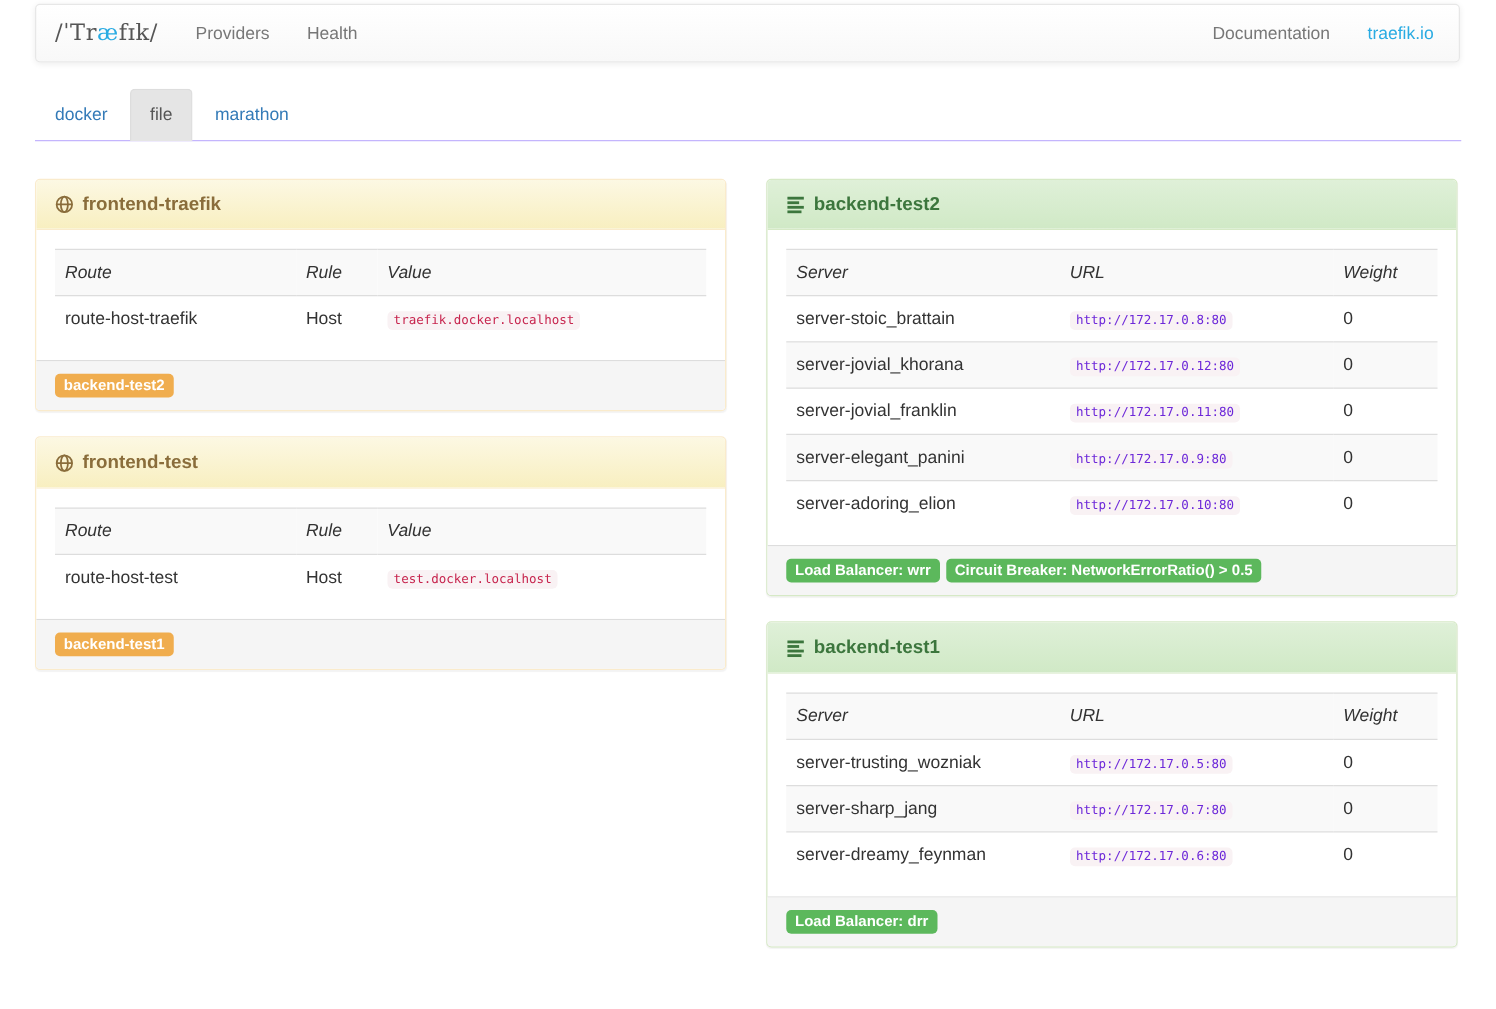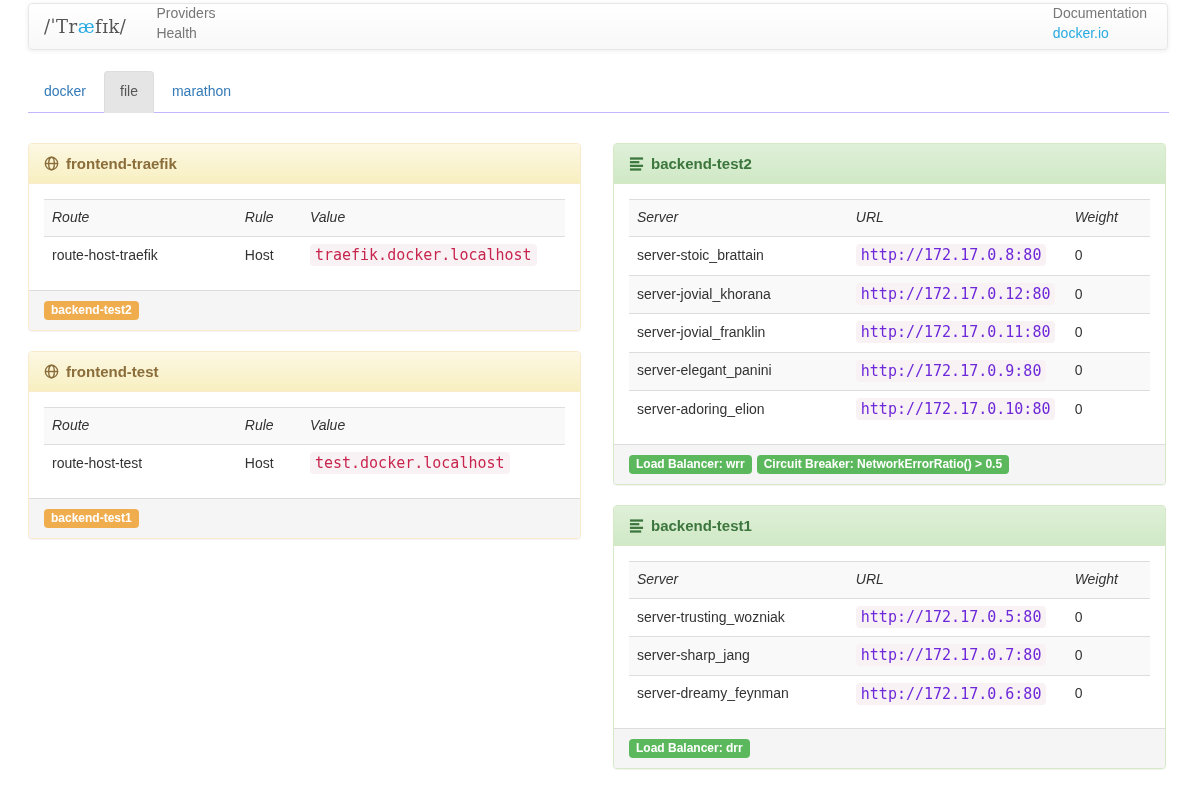--- a/index.html
+++ b/index.html
@@ -22,21 +22,21 @@
     display: flex; align-items: stretch;
   }
   .navbar-brand {
     display: flex; align-items: center;
     padding: 0 15px;
     font-family: "DejaVu Serif", serif;
     font-size: 18px; color: #555; text-decoration: none;
     letter-spacing: .5px;
   }
   .navbar-brand .accent { color: #29abe2; }
-  .navbar-nav { display: flex; list-style: none; flex-direction: column; }
+  .navbar-nav { display: flex; list-style: none; }
   .navbar-nav a {
     display: flex; align-items: center; height: 100%;
     padding: 0 15px; color: #777; text-decoration: none; font-size: 14px;
   }
   .navbar-nav a.accent { color: #29abe2; }
   .navbar-right { margin-left: auto; padding-right: 5px; }
 
   
   .nav-tabs {
     display: flex; list-style: none;
@@ -98,21 +98,21 @@
   table.grid tbody tr:nth-child(even) { background: #f9f9f9; }
   .routes-tbl .c1 { width: 37%; }
   .routes-tbl .c2 { width: 12.5%; }
   .routes-tbl .c3 { width: 50.5%; }
   .servers-tbl .c1 { width: 42%; }
   .servers-tbl .c2 { width: 42%; }
   .servers-tbl .c3 { width: 16%; }
 
   code {
     font-family: "DejaVu Sans Mono", monospace;
-    font-size: 15px; padding: 2px 5px;
+    font-size: 10px; padding: 2px 5px;
     background: #f9f2f4; color: #c7254e; border-radius: 4px;
     white-space: nowrap;
   }
   code.url { color: #6d28d9; }
 
   
   .label {
     display: inline-block; padding: 3px 7px 4px;
     font-size: 12px; font-weight: bold; color: #fff;
     border-radius: 4px; line-height: 1; white-space: nowrap;
@@ -139,21 +139,21 @@
   <li>
           <a href="#">Health</a>
         </li>
 </ul>
     <ul class="navbar-nav navbar-right">
   <li>
           <a href="#">Documentation</a>
         </li>
 
   <li>
-          <a href="#" class="accent">docker.io</a>
+          <a href="#" class="accent">traefik.io</a>
         </li>
 </ul>
   </nav>
 
   <ul class="nav-tabs">
   <li>
         <a href="#">docker</a>
       </li>
 
   <li class="active">

